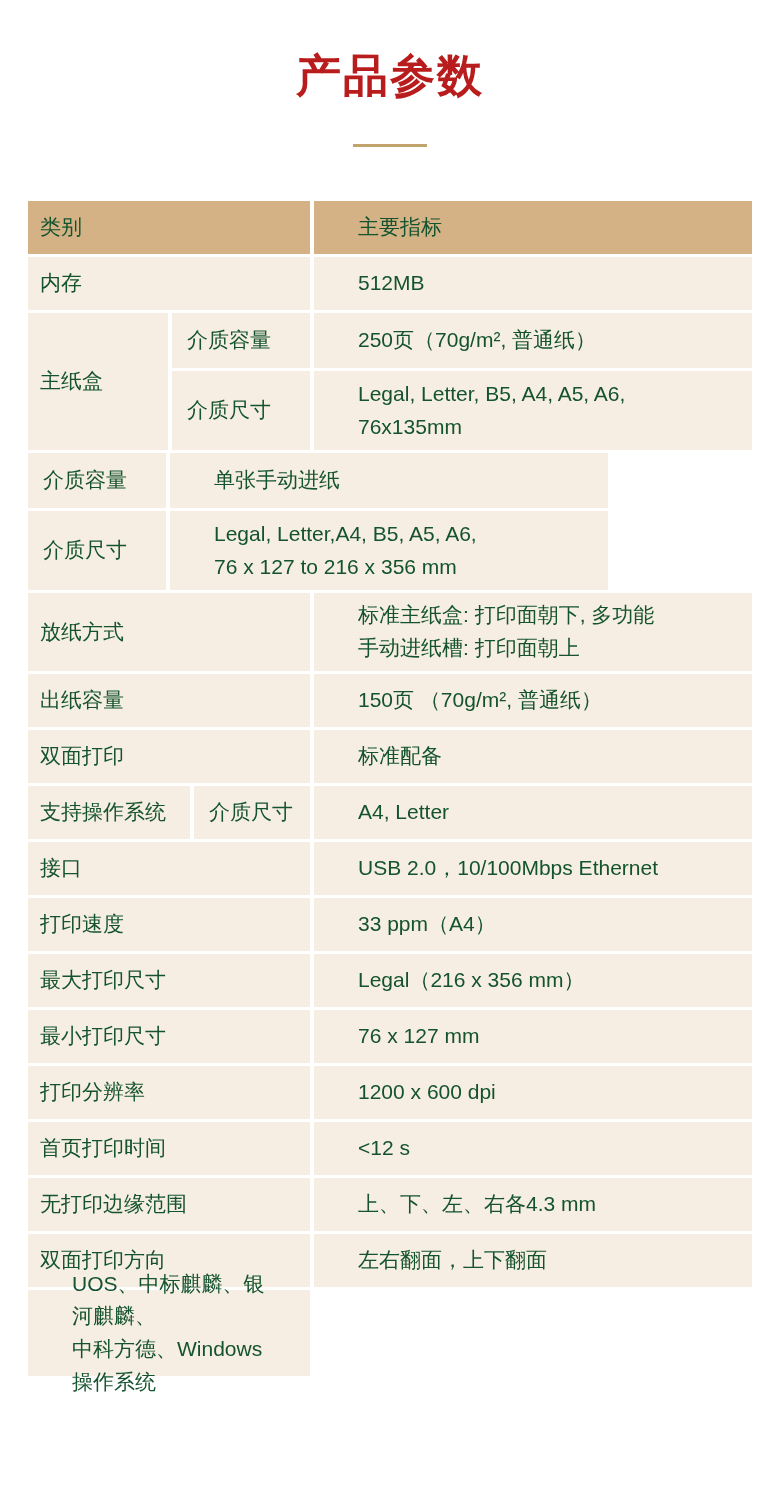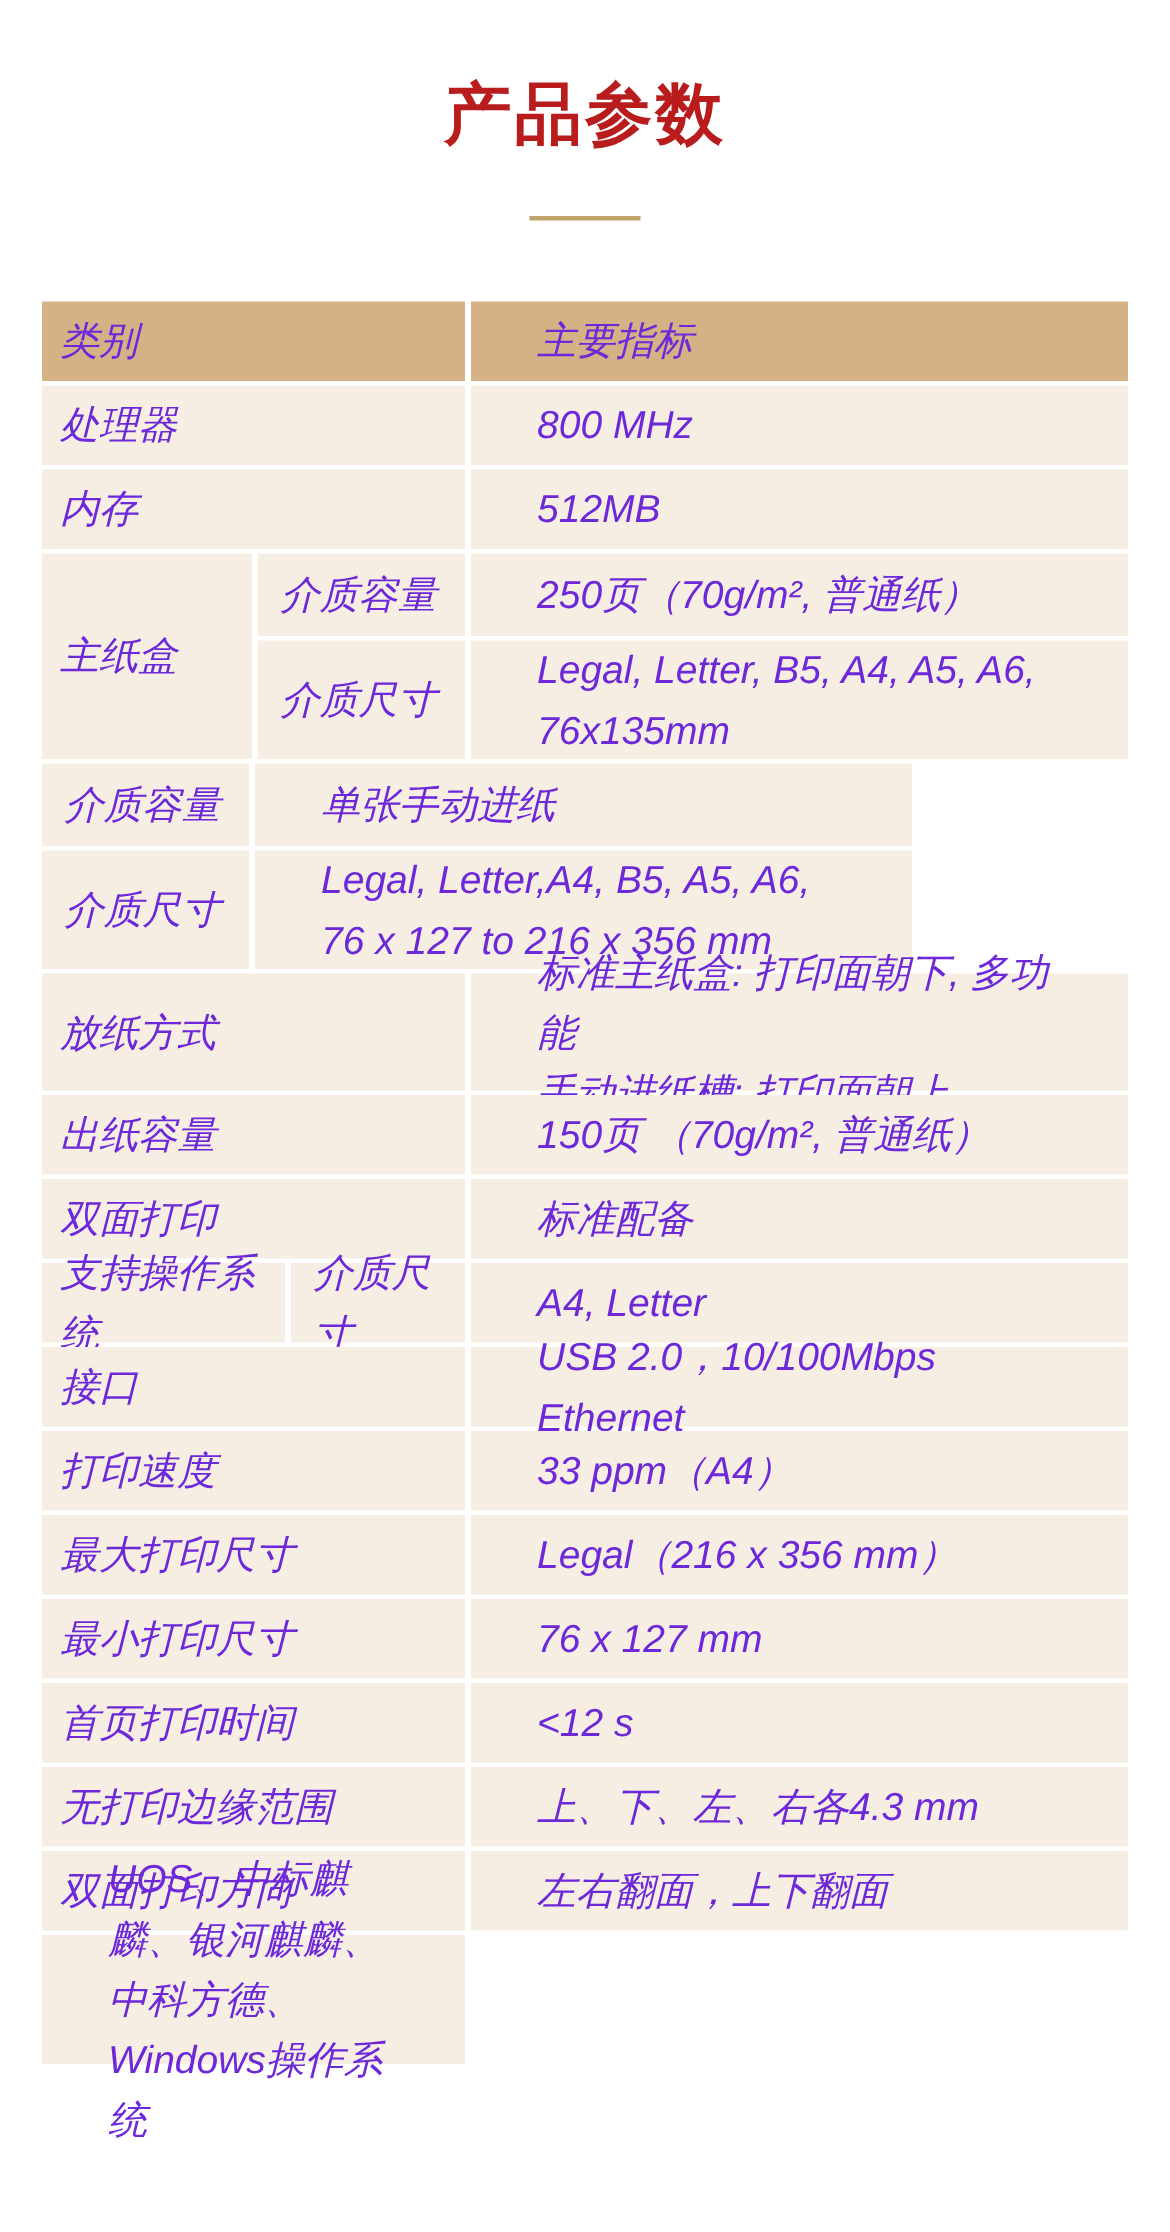--- a/index.html
+++ b/index.html
@@ -36,25 +36,24 @@
   .row      { display:grid; grid-template-columns:282px 438px; column-gap:4px; }
   .row3     { display:grid; grid-template-columns:162px 116px 438px; column-gap:4px; }
   .group    { display:grid; grid-template-columns:140px 580px; column-gap:4px; }
   .subgrid  { display:flex; flex-direction:column; row-gap:3px; }
   .subrow   { display:grid; grid-template-columns:138px 438px; column-gap:4px; }
 
   .cell {
     background:#F6EEE2;
     display:flex;
     align-items:center;
-    font-size:26px;
+    font-size:21px;
     line-height:1.55;
     white-space:pre-line;
-    color:#6d28d9;
-    font-style:italic;
+    color:#14532d;
   }
   .lab   { padding-left:12px; padding-right:8px; }
   .slab  { padding-left:15px; padding-right:6px; }
   .val   { padding-left:44px; padding-right:30px; }
 
   .header-row .cell { background:#D4B286; }
 
   .hh  { height:53px; }  
   .hs  { height:53px; }  
   .hd  { height:78px; }  
@@ -70,24 +69,20 @@
   <h1 class="title">产品参数</h1>
   <div class="title-divider"></div>
 
   <div class="spec-table">
 
     <div class="row header-row">
       <div class="cell lab hh">类别</div>
       <div class="cell val hh">主要指标</div>
     </div>
 
-    <div class="row">
-      <div class="cell lab hs">处理器</div>
-      <div class="cell val hs">800 MHz</div>
-    </div>
 
     <div class="row">
       <div class="cell lab hs">内存</div>
       <div class="cell val hs">512MB</div>
     </div>
 
     <div class="group">
       <div class="cell lab">主纸盒</div>
       <div class="subgrid">
         <div class="subrow">
@@ -151,20 +146,24 @@
     <div class="row">
       <div class="cell lab hs">最大打印尺寸</div>
       <div class="cell val hs">Legal（216 x 356 mm）</div>
     </div>
 
     <div class="row">
       <div class="cell lab hs">最小打印尺寸</div>
       <div class="cell val hs">76 x 127 mm</div>
     </div>
 
+    <div class="row">
+      <div class="cell lab hs">打印分辨率</div>
+      <div class="cell val hs">1200 x 600 dpi</div>
+    </div>
 
     <div class="row">
       <div class="cell lab hs">首页打印时间</div>
       <div class="cell val hs">&lt;12 s</div>
     </div>
 
     <div class="row">
       <div class="cell lab hs">无打印边缘范围</div>
       <div class="cell val hs">上、下、左、右各4.3 mm</div>
     </div>

